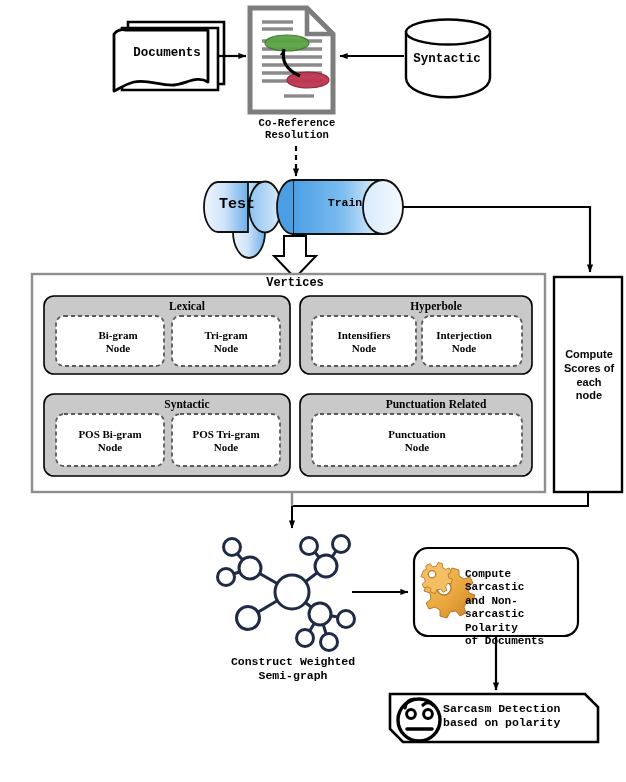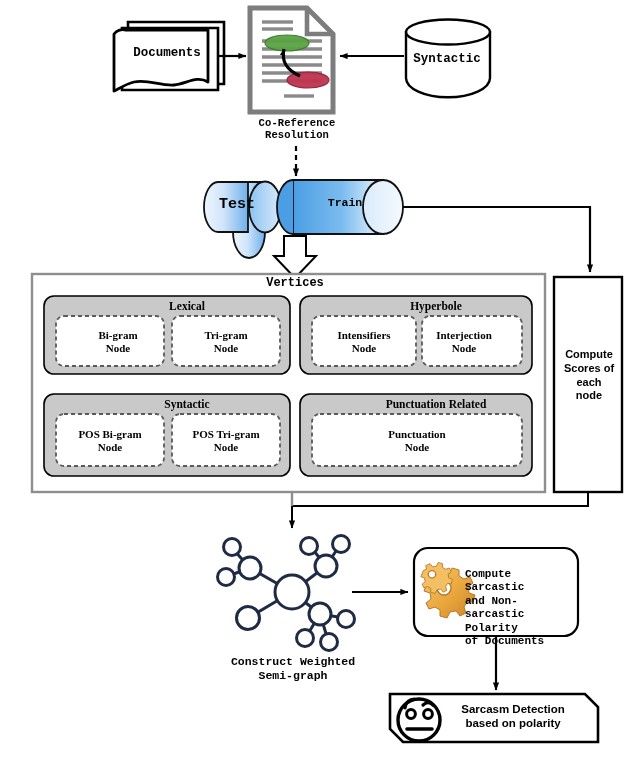--- a/index.html
+++ b/index.html
@@ -103,22 +103,22 @@
     left: 465px; top: 560px; width: 108px;
     font-size: 11px;
     text-align: left;
     line-height: 1.22;
     white-space: pre-line;
     margin-top: 8px;
   }
   #sarcasm-label {
     left: 443px; top: 702px; width: 140px;
     font-size: 11.5px;
-    font-family: Liberation Sans, sans-serif;
-    text-align: center;
+    font-family: Liberation Mono, monospace;
+    text-align: left;
     line-height: 1.24;
     white-space: pre-line;
   }
 
   
   #figure-caption {
     position: absolute;
     left: 2px; top: 760px;
     width: 620px;
     font-family: "Liberation Serif", serif;

